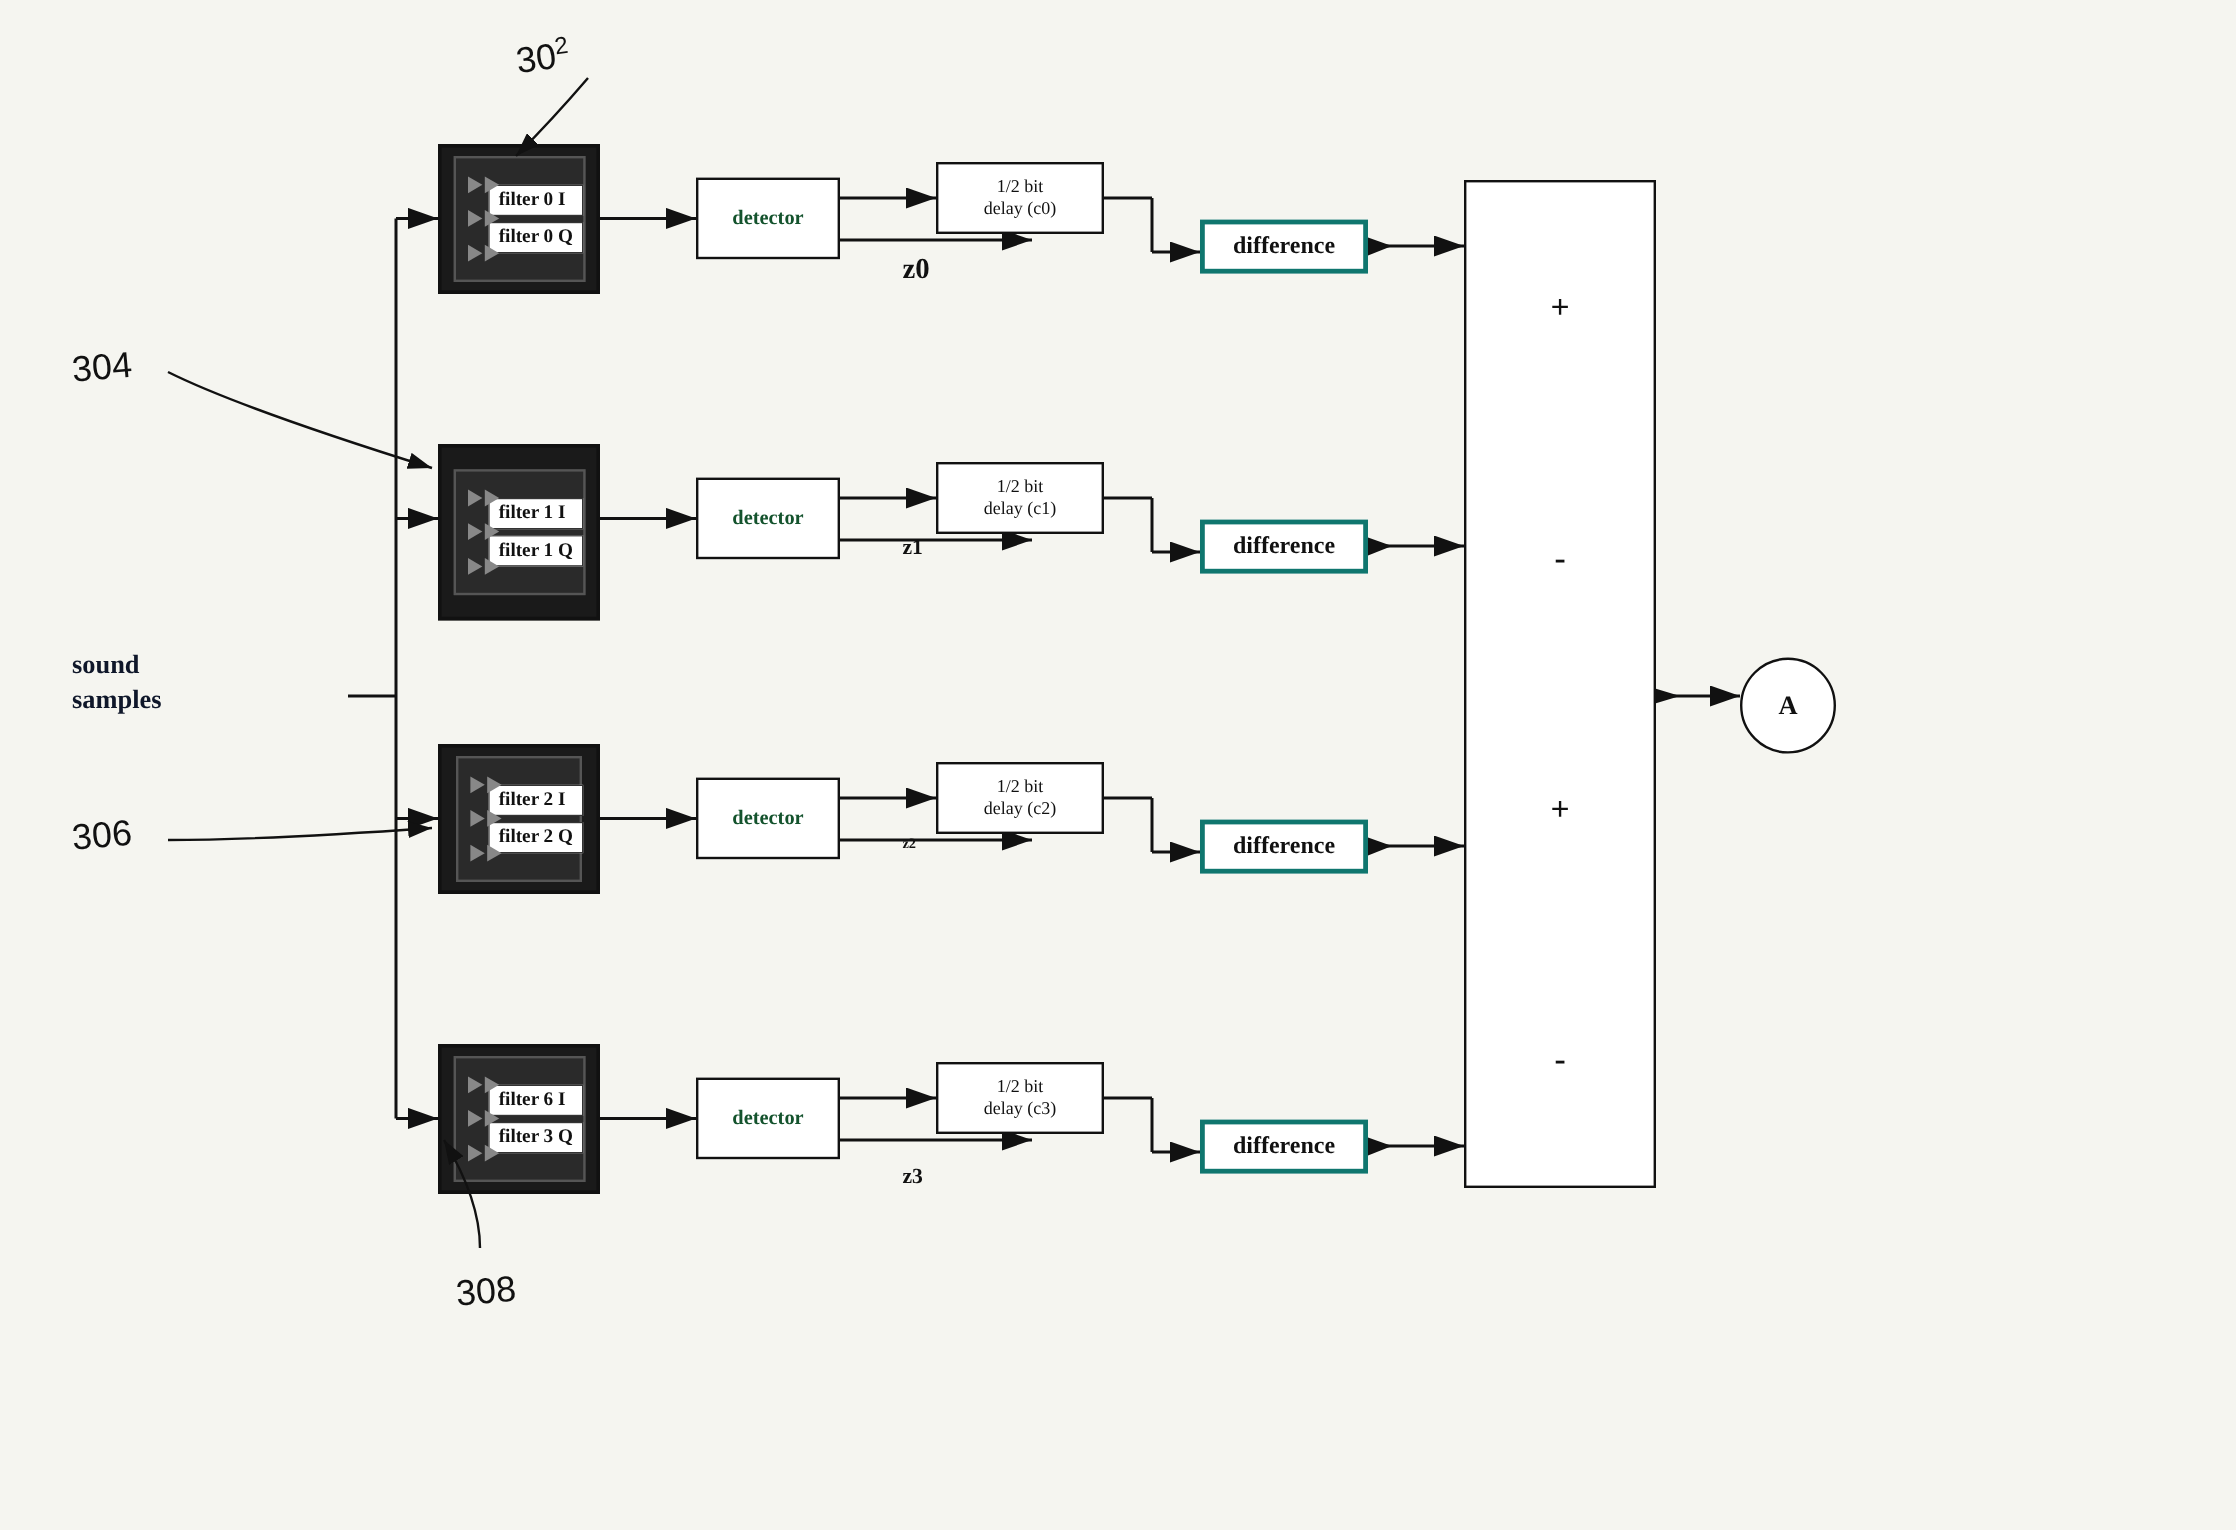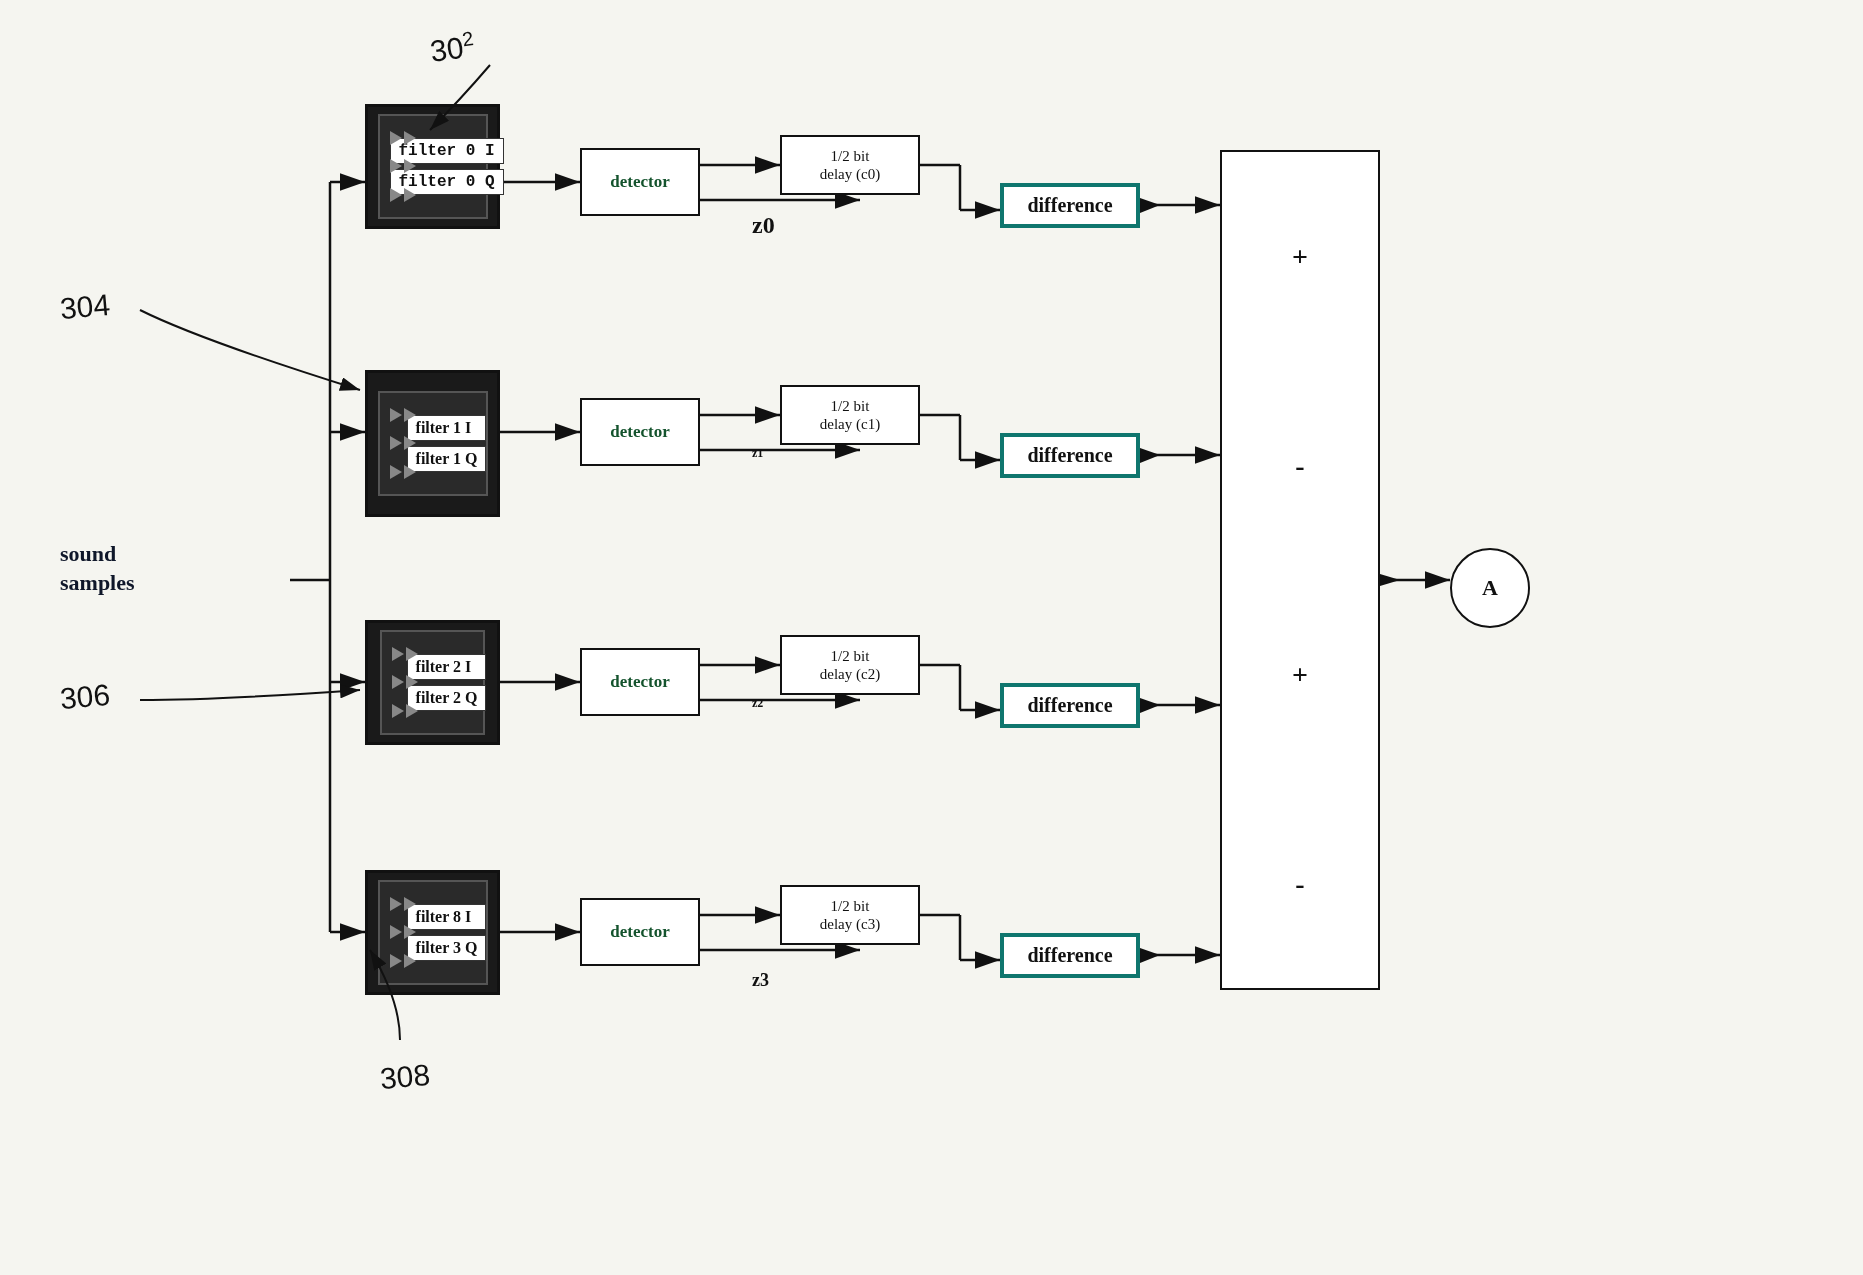--- a/index.html
+++ b/index.html
@@ -264,21 +264,21 @@
     <polygon points="1140,448 1160,455 1140,463" fill="#111"></polygon>
 
     <polygon points="1140,698 1160,705 1140,713" fill="#111"></polygon>
 
     <polygon points="1140,948 1160,955 1140,963" fill="#111"></polygon>
 
     <polygon points="1380,574 1400,580 1380,586" fill="#111"></polygon>
 
   </svg>
 
-  <div class="filter-bank" style="left:365px; top:104px; width:135px; height:125px;font-family:Liberation Mono, monospace;">
+  <div class="filter-bank" style="left:365px; top:120px; width:135px; height:125px;">
     <div class="filter-inner" style="width:110px; height:105px; position:relative;">
 
       <div class="fb-deco">
         <div class="fb-arrow-row">
             <div class="tri"></div>
             <div class="tri"></div>
           </div>
         <div class="fb-arrow-row">
             <div class="tri"></div>
             <div class="tri"></div>
@@ -351,21 +351,21 @@
         <div class="fb-arrow-row">
             <div class="tri"></div>
             <div class="tri"></div>
           </div>
         <div class="fb-arrow-row">
             <div class="tri"></div>
             <div class="tri"></div>
           </div>
       </div>
       <div style="margin-left:28px; display:flex; flex-direction:column; gap:5px;">
-        <div class="filter-label">filter 8 I</div>
+        <div class="filter-label">filter 6 I</div>
         <div class="filter-label">filter 3 Q</div>
       </div>
     </div>
   </div>
 
   <div class="box" style="left:580px; top:148px; width:120px; height:68px;">
     <span>detector</span>
   </div>
 
   <div class="box" style="left:580px; top:398px; width:120px; height:68px;">
@@ -406,21 +406,21 @@
 
   <div class="diff-box" style="left:1000px; top:683px; width:140px; height:45px;">
     <span>difference</span>
   </div>
 
   <div class="diff-box" style="left:1000px; top:933px; width:140px; height:45px;">
     <span>difference</span>
   </div>
 
   <div class="text-label" style="left:752px; top:212px; font-size:24px;">z0</div>
-  <div class="text-label" style="left:752px; top:446px; font-size:12px;">z1</div>
+  <div class="text-label" style="left:752px; top:446px; font-size:18px;">z1</div>
   <div class="text-label" style="left:752px; top:696px; font-size:12px;">z2</div>
   <div class="text-label" style="left:752px; top:970px; font-size:18px;">z3</div>
 
   <div class="sum-col" style="left:1220px; top:150px; width:160px; height:840px;">
     <div class="sum-sign">+</div>
     <div class="sum-sign">-</div>
     <div class="sum-sign">+</div>
     <div class="sum-sign">-</div>
   </div>
 

